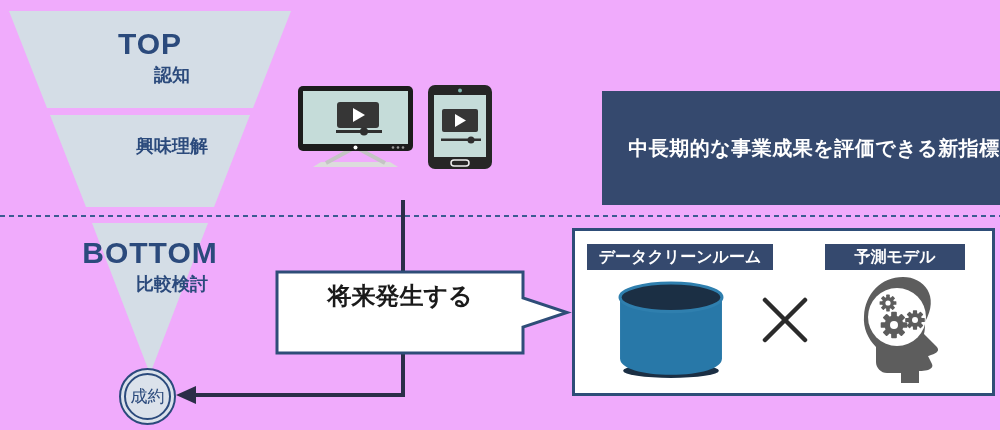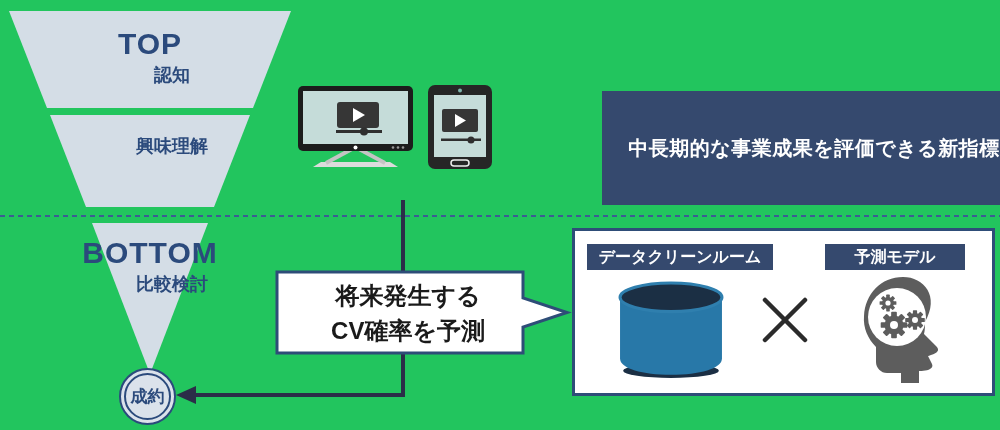--- a/index.html
+++ b/index.html
@@ -1,53 +1,53 @@
 <!DOCTYPE html>
 <html><head>
 <meta charset="utf-8">
 <style>
   html,body{margin:0;padding:0;background:#fff;}
   body{font-family:"Liberation Sans","DejaVu Sans",sans-serif;}
-  #stage{position:relative;width:1000px;height:430px;background:#22c55e;overflow:hidden;}
+  #stage{position:relative;width:1000px;height:430px;background:#f0abfc;overflow:hidden;}
   .abs{position:absolute;}
   svg{display:block;}
 
   
   .stage-label{position:absolute;left:0;width:300px;text-align:center;color:#2b4a7c;z-index:2;}
   .stage-label .en{font-size:30px;font-weight:700;letter-spacing:1px;line-height:1.05;}
   .stage-label .jp{font-size:18px;font-weight:700;margin-top:3px;padding-left:44px;}
 
   
   .media-caption{position:absolute;left:300px;top:174px;width:210px;text-align:center;
     font-size:19px;font-weight:700;color:#141414;z-index:2;}
 
   
   .callout-text{position:absolute;left:277px;top:279px;width:246px;text-align:center;
-    color:#1a1a1a;font-size:24px;font-weight:700;line-height:1.45;z-index:2;margin-left:8px;}
+    color:#1a1a1a;font-size:24px;font-weight:700;line-height:1.45;z-index:2;}
 
   
   .header-panel{position:absolute;left:602px;top:91px;width:424px;height:114px;background:#35496e;
     display:flex;flex-direction:column;align-items:center;justify-content:center;z-index:2;}
   .header-panel .sub{color:#fff;font-size:20px;font-weight:700;letter-spacing:0.5px;}
   .header-panel .ttl{color:#fff;font-size:35px;font-weight:700;letter-spacing:2px;margin-top:6px;}
 
   
   .formula-box{position:absolute;left:572px;top:228px;width:417px;height:162px;background:#fff;
     border:3px solid #2e4d78;z-index:2;}
   .chip{position:absolute;background:#35496e;color:#fff;font-size:16px;font-weight:700;
     display:flex;align-items:center;justify-content:center;height:26px;}
   .chip1{left:12px;top:13px;width:186px;}
   .chip2{left:250px;top:13px;width:140px;}
 
   
   .goal-outer{position:absolute;left:119px;top:368px;width:57px;height:57px;border-radius:50%;
     border:2.5px solid #2b4a7c;background:#dbe2eb;box-sizing:border-box;z-index:3;}
   .goal-inner{position:absolute;left:3px;top:3px;right:3px;bottom:3px;border-radius:50%;
     border:2px solid #2b4a7c;display:flex;align-items:center;justify-content:center;}
-  .goal-inner span{font-size:17px;font-weight:700;color:#2b4a7c;}
+  .goal-inner span{font-size:17px;font-weight:400;color:#2b4a7c;}
 </style>
 </head>
 <body>
 
 <div id="stage">
 
   <svg class="abs" style="left:0;top:0;z-index:1" width="1000" height="430" viewBox="0 0 1000 430">
 
     <polygon points="9,11 291,11 253,108 47,108" fill="#d4dde6"></polygon>
     <polygon points="50,115 250,115 214,207 86,207" fill="#d4dde6"></polygon>
@@ -105,21 +105,20 @@
       <path d="M160,31 L160,44 L171,37.5 Z" fill="#ffffff"></path>
       <rect x="146" y="55.5" width="40" height="2.5" fill="#2f2f2f"></rect>
       <circle cx="176" cy="57" r="3.5" fill="#2f2f2f"></circle>
       <rect x="156" y="77" width="18" height="6" rx="3" fill="none" stroke="#eeeeee" stroke-width="1.5"></rect>
     </g>
   </svg>
 
 
   <div class="callout-text">
     <div>将来発生する</div>
-    <div>CV確率を予測</div>
   </div>
 
   <div class="header-panel">
     <div class="sub">中長期的な事業成果を評価できる新指標</div>
   </div>
 
   <div class="formula-box">
     <div class="chip chip1">データクリーンルーム</div>
     <div class="chip chip2">予測モデル</div>
 

